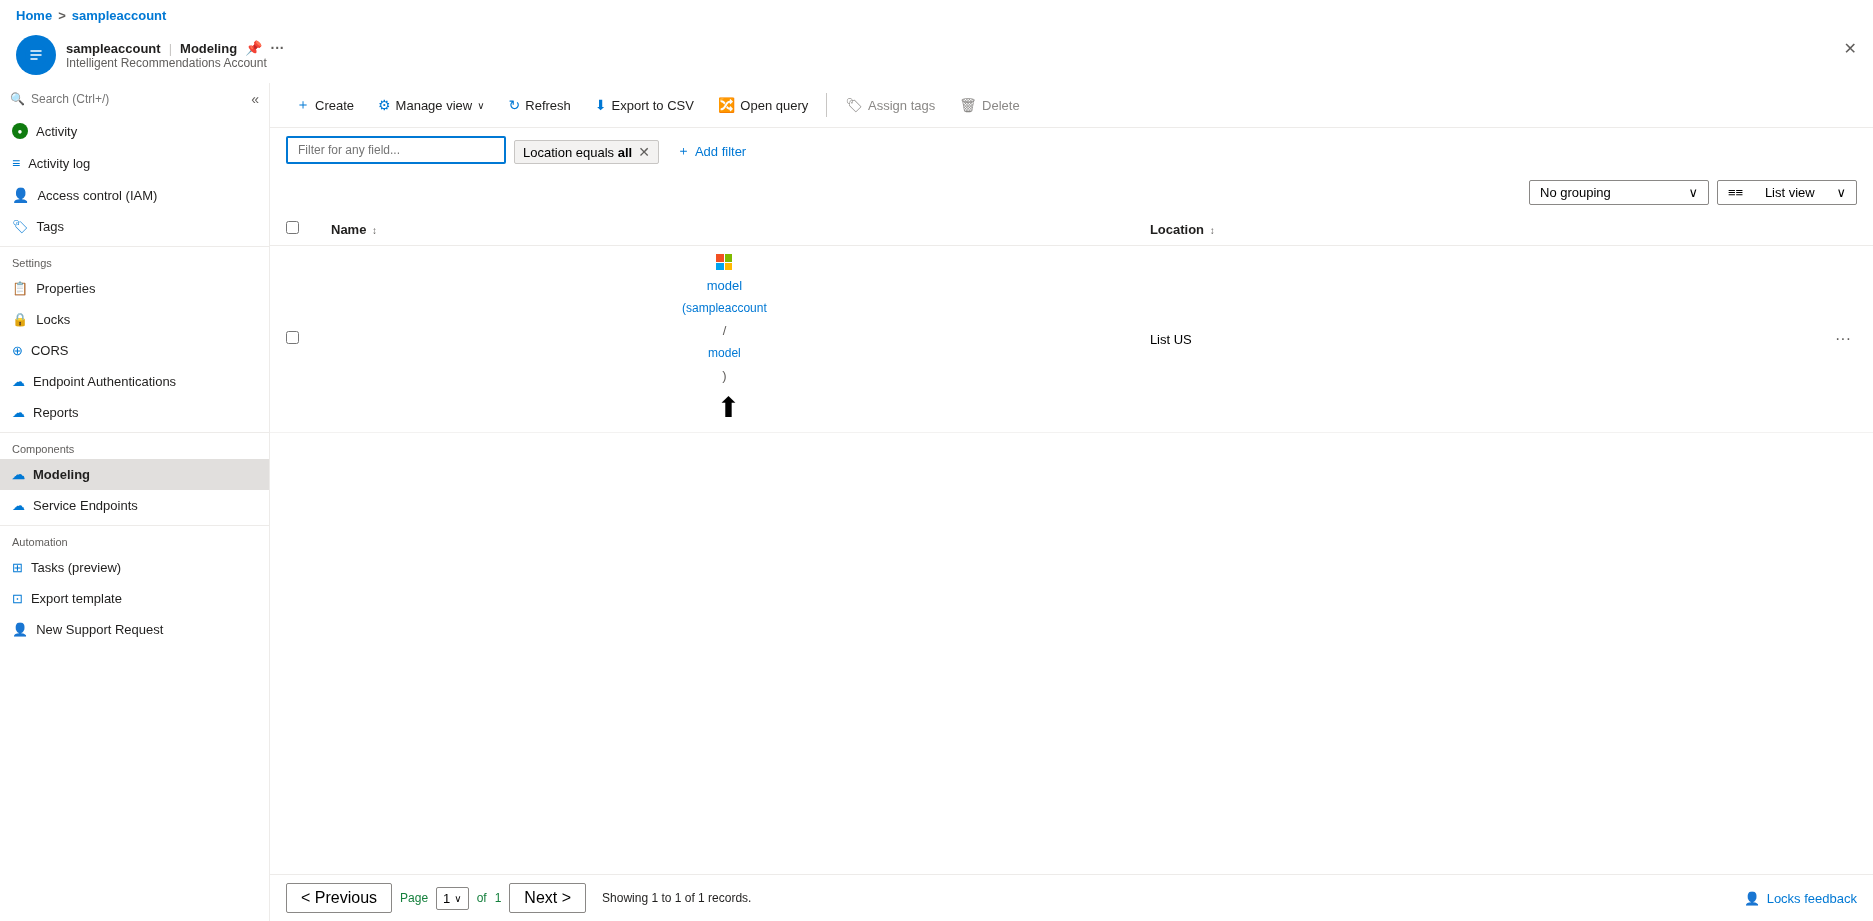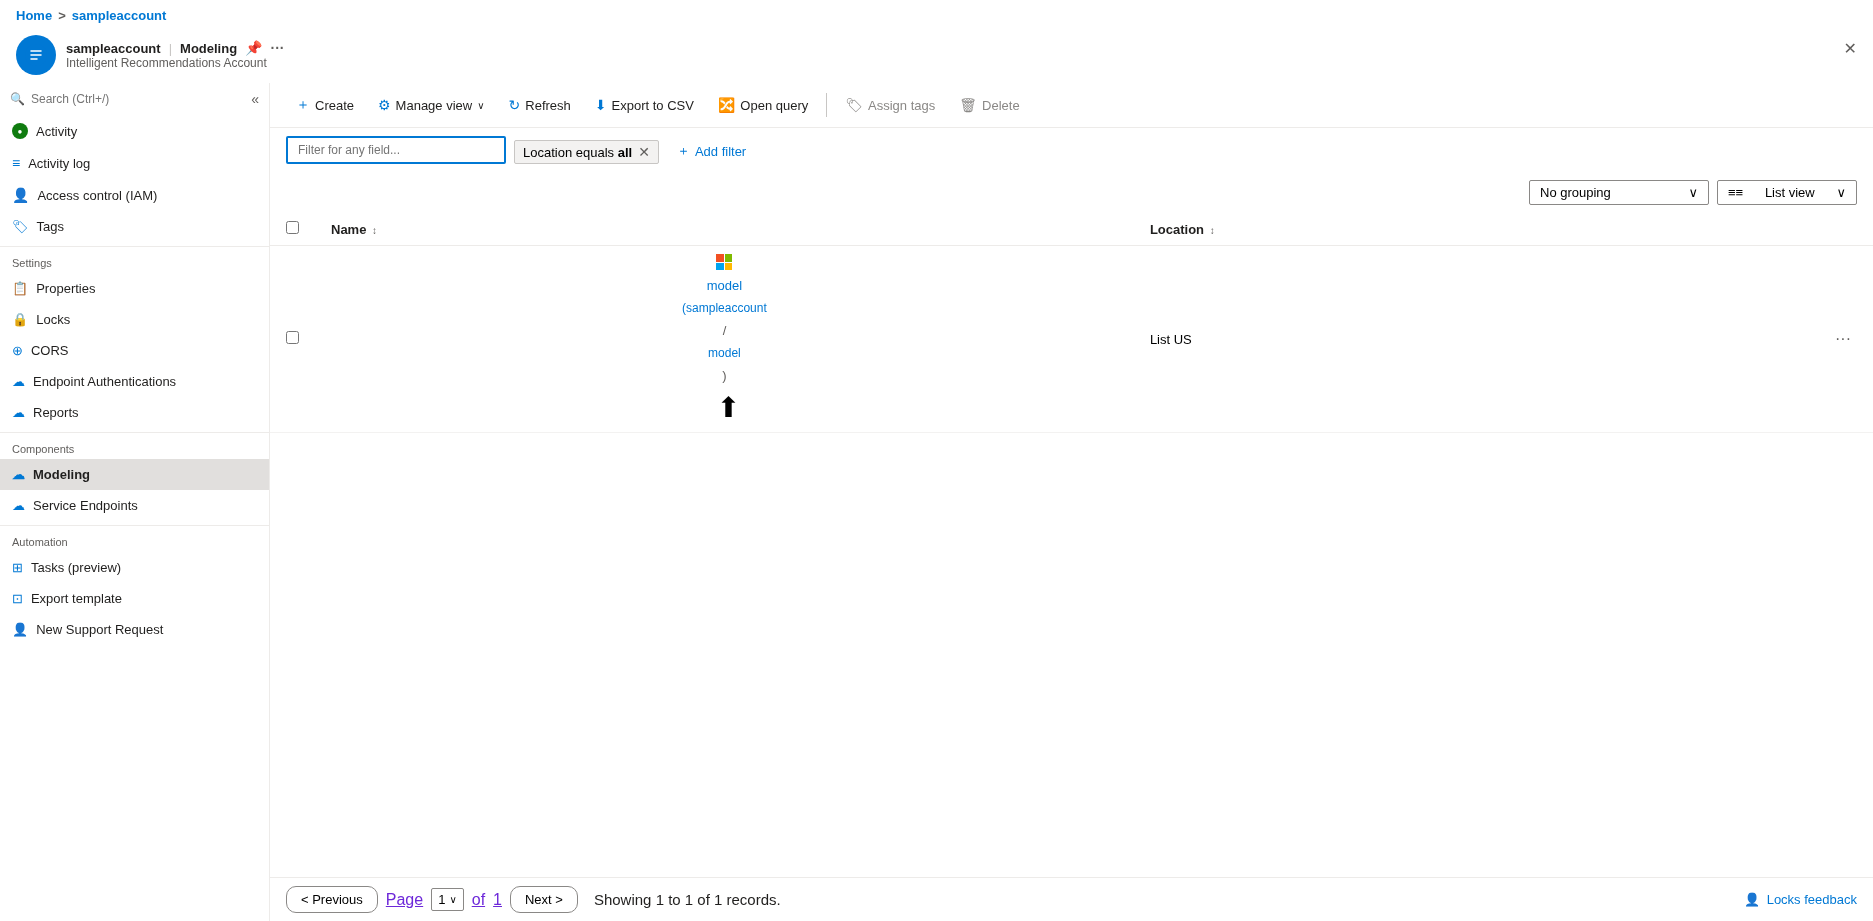--- a/index.html
+++ b/index.html
@@ -68,23 +68,23 @@
     .ms-icon .q4 { background: #ffb900; }
 
     
     .arrow-cursor { display: inline-block; font-size: 28px; color: #000; margin-left: 8px; }
 
     
     .more-btn { background: none; border: none; cursor: pointer; color: #605e5c; font-size: 16px; padding: 2px 6px; border-radius: 2px; }
 
     
     .pagination { display: flex; align-items: center; padding: 8px 16px; border-top: 1px solid #edebe9; gap: 8px; }
-    .page-btn { padding: 5px 14px; border: 1px solid #8a8886; background: #fff; border-radius: 10px; cursor: pointer; font-size: 13px; }
-    .page-text { color: #6d28d9; font-size: 16px; text-decoration: underline; }
-    .showing-text { font-size: 15px; color: #201f1e; margin-left: 8px; }
+    .page-btn { padding: 5px 14px; border: 1px solid #8a8886; background: #fff; border-radius: 2px; cursor: pointer; font-size: 16px; }
+    .page-text { color: #15803d; font-size: 12px; }
+    .showing-text { font-size: 12px; color: #201f1e; margin-left: 8px; }
     .feedback-btn { margin-left: auto; display: flex; align-items: center; gap: 6px; background: none; border: none; cursor: pointer; color: #0078d4; font-size: 13px; }
 
     
     .icon-circle { width: 16px; height: 16px; border-radius: 50%; display: flex; align-items: center; justify-content: center; font-size: 10px; flex-shrink: 0; }
     .icon-green { background: #107c10; color: white; }
 
     
     .sidebar::-webkit-scrollbar { width: 4px; }
     .sidebar::-webkit-scrollbar-thumb { background: #c8c6c4; }
     .table-area::-webkit-scrollbar { width: 4px; }

